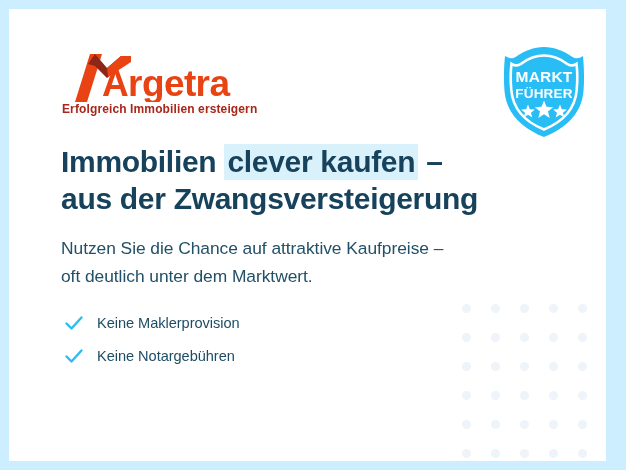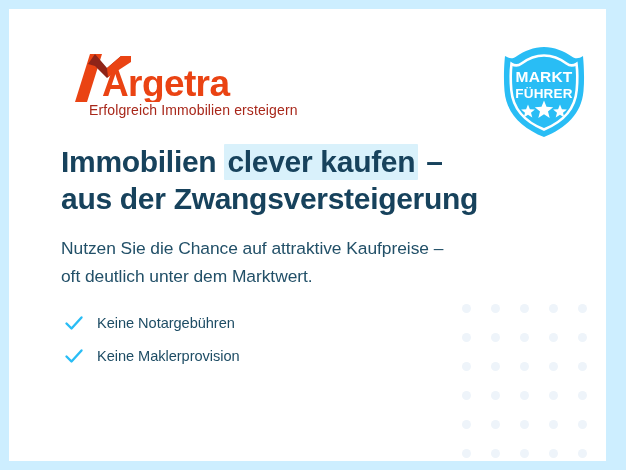--- a/index.html
+++ b/index.html
@@ -70,27 +70,26 @@
     position: absolute;
     left: 0px;
     top: 0px;
     width: 200px;
     height: 50px;
   }
   #logo-tagline {
     position: absolute;
     left: 1px;
     top: 50px;
-    font-size: 14px;
-    font-weight: normal;
+    font-size: 12px;
+    font-weight: bold;
     letter-spacing: 0.12px;
     color: #a8271a;
     white-space: nowrap;
     font-family: "Liberation Sans", sans-serif;
-    margin-left: 27px;
   }
 
   
   #badge {
     position: absolute;
     left: 487px;
     top: 35px;
     width: 96px;
     height: 96px;
   }
@@ -259,24 +258,24 @@
     <div id="subtitle">
       <span class="sub-line">Nutzen Sie die Chance auf attraktive Kaufpreise –</span>
       <span class="sub-line">oft deutlich unter dem Marktwert.</span>
     </div>
 
     <div id="benefits">
       <div class="benefit-item">
         <svg class="check-icon" viewBox="0 0 20 20" xmlns="http://www.w3.org/2000/svg">
           <polyline points="2.5,10.5 7.5,15.5 17.5,4.5" fill="none" stroke="#29bdf5" stroke-width="2.4" stroke-linecap="round" stroke-linejoin="round"></polyline>
         </svg>
-        <span class="benefit-label">Keine Notargebühren</span>
+        <span class="benefit-label">Keine Maklerprovision</span>
       </div>
       <div class="benefit-item">
         <svg class="check-icon" viewBox="0 0 20 20" xmlns="http://www.w3.org/2000/svg">
           <polyline points="2.5,10.5 7.5,15.5 17.5,4.5" fill="none" stroke="#29bdf5" stroke-width="2.4" stroke-linecap="round" stroke-linejoin="round"></polyline>
         </svg>
-        <span class="benefit-label">Keine Maklerprovision</span>
+        <span class="benefit-label">Keine Notargebühren</span>
       </div>
     </div>
 
   </div>
 </div>
 
 </body></html>

